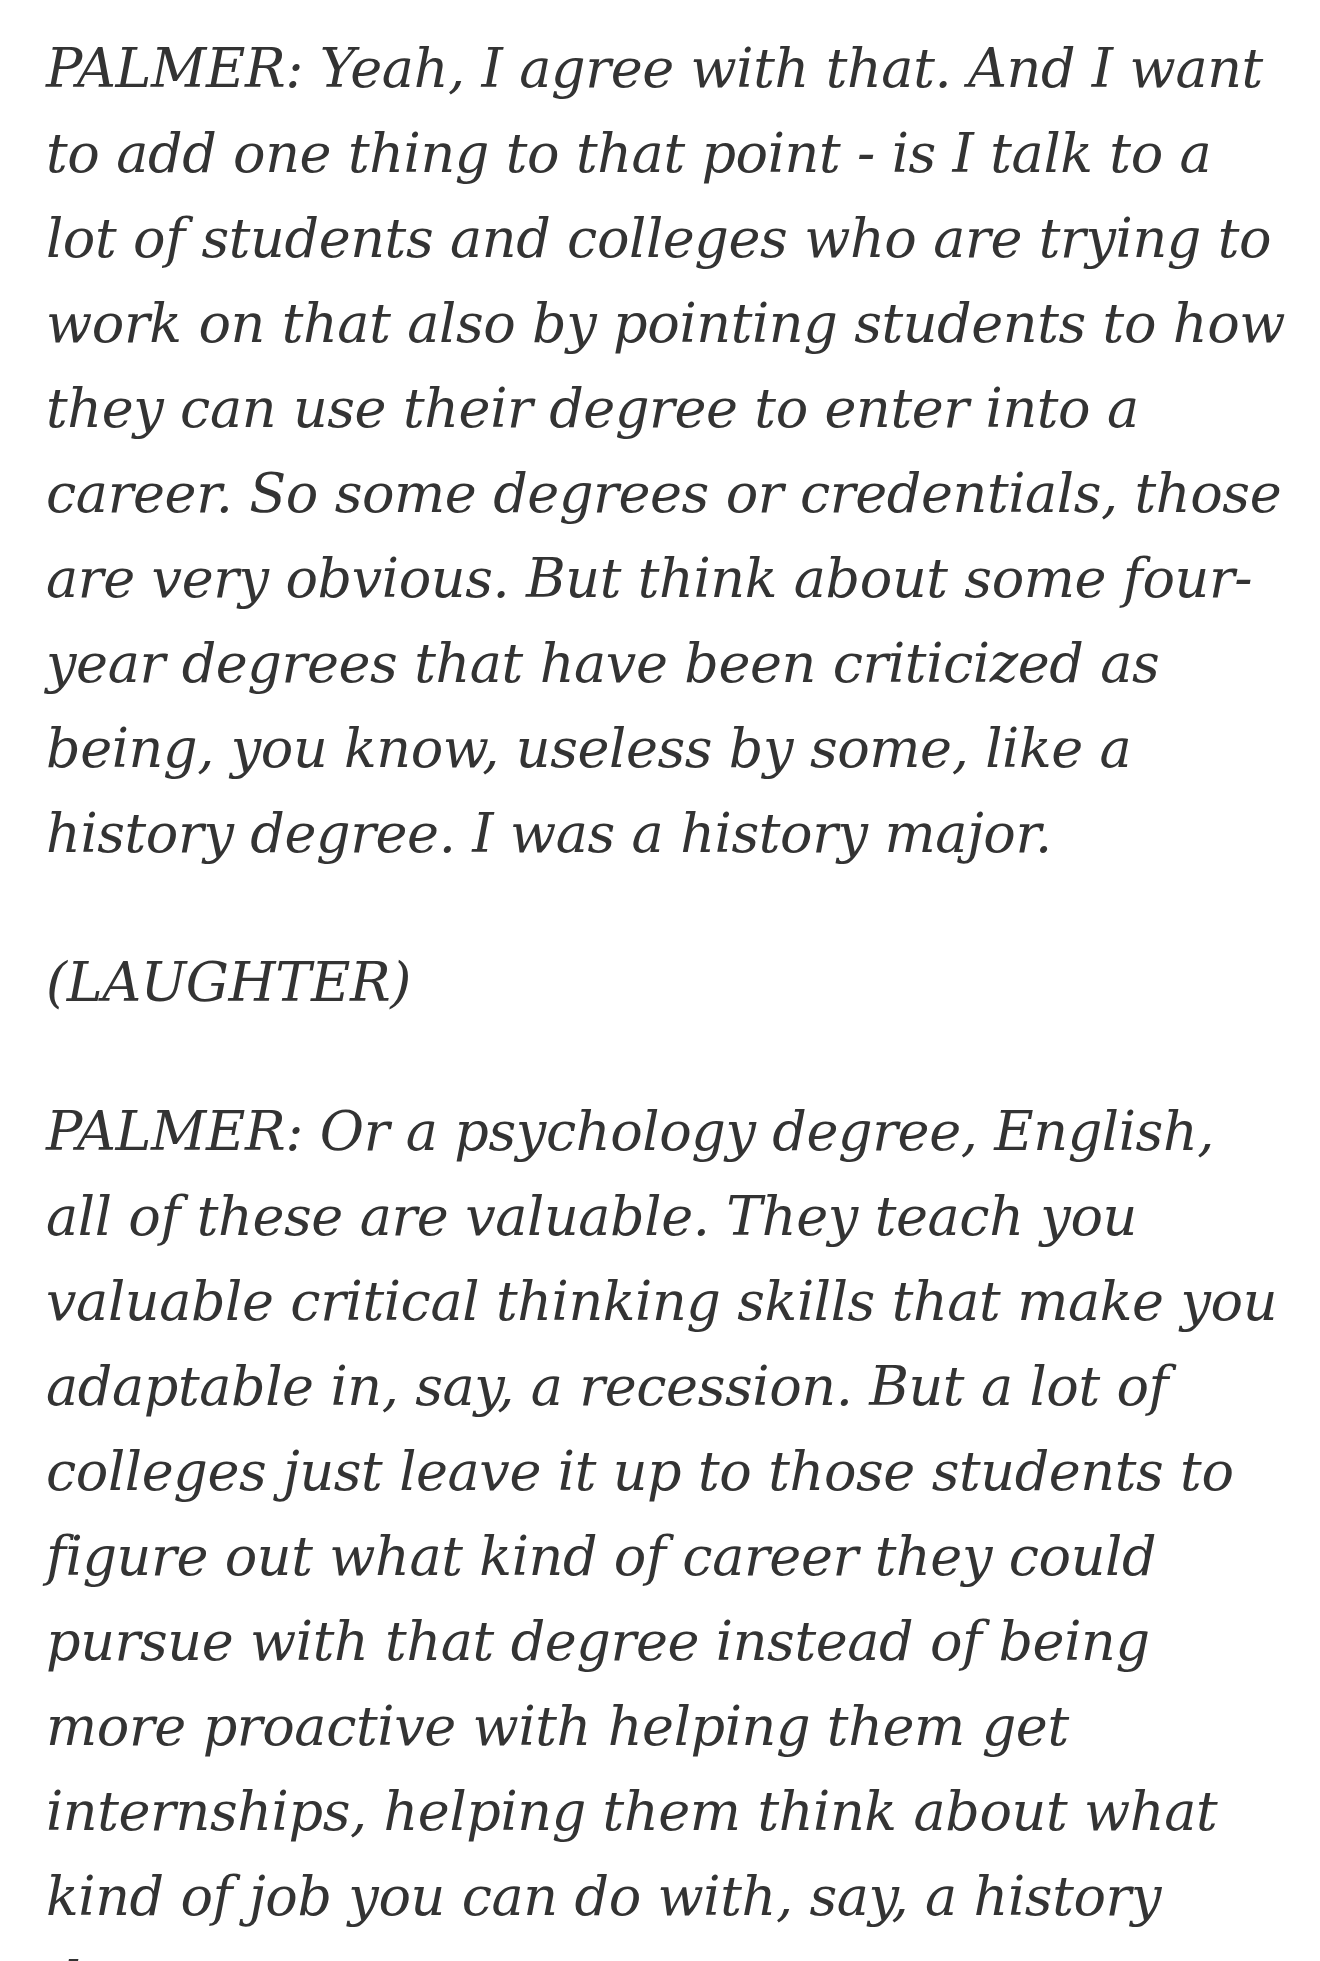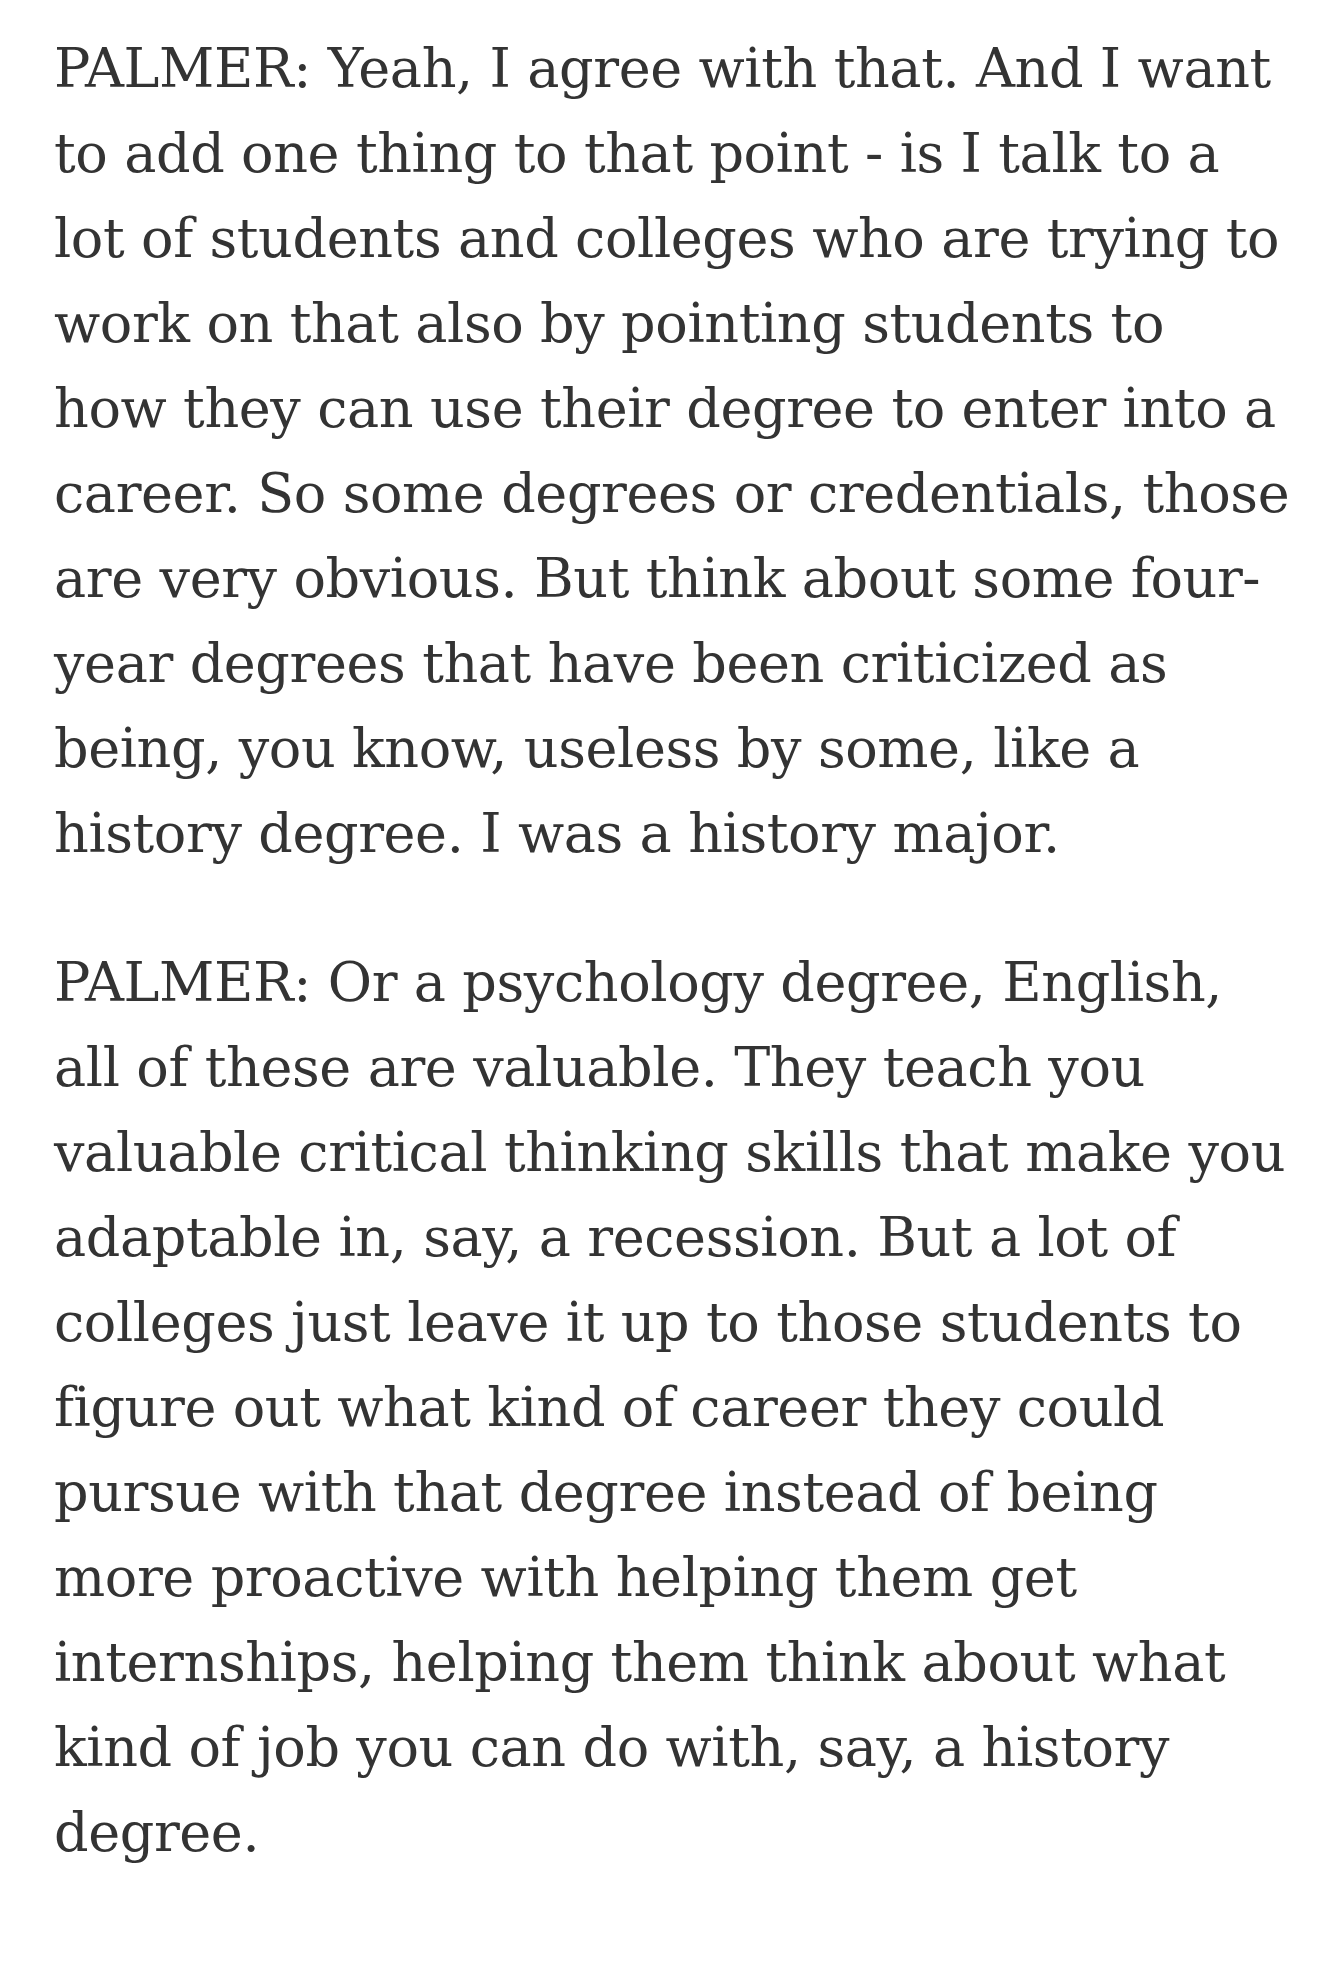--- a/index.html
+++ b/index.html
@@ -18,23 +18,25 @@
     padding: 26px 30px 0 42px;
     font-family: "DejaVu Serif", "Liberation Serif", serif;
     font-size: 54px;
     line-height: 85px;
     font-weight: 400;
     color: #333333;
     letter-spacing: -0.4px;
     text-align: left;
   }
   .transcript p {
-    margin: 0 0 64px 12px;
+    margin: 0 0 64px 4px;
     padding: 0;
+    font-style: italic;
   }
 </style>
 </head>
 <body>
 
 <main class="transcript">
   <p>PALMER: Yeah, I agree with that. And I want to add one thing to that point - is I talk to a lot of students and colleges who are trying to work on that also by pointing students to how they can use their degree to enter into a career. So some degrees or credentials, those are very obvious. But think about some four-year degrees that have been criticized as being, you know, useless by some, like a history degree. I was a history major.</p>
+  <p>(LAUGHTER)</p>
   <p>PALMER: Or a psychology degree, English, all of these are valuable. They teach you valuable critical thinking skills that make you adaptable in, say, a recession. But a lot of colleges just leave it up to those students to figure out what kind of career they could pursue with that degree instead of being more proactive with helping them get internships, helping them think about what kind of job you can do with, say, a history degree.</p>
 </main>
 
 </body></html>

